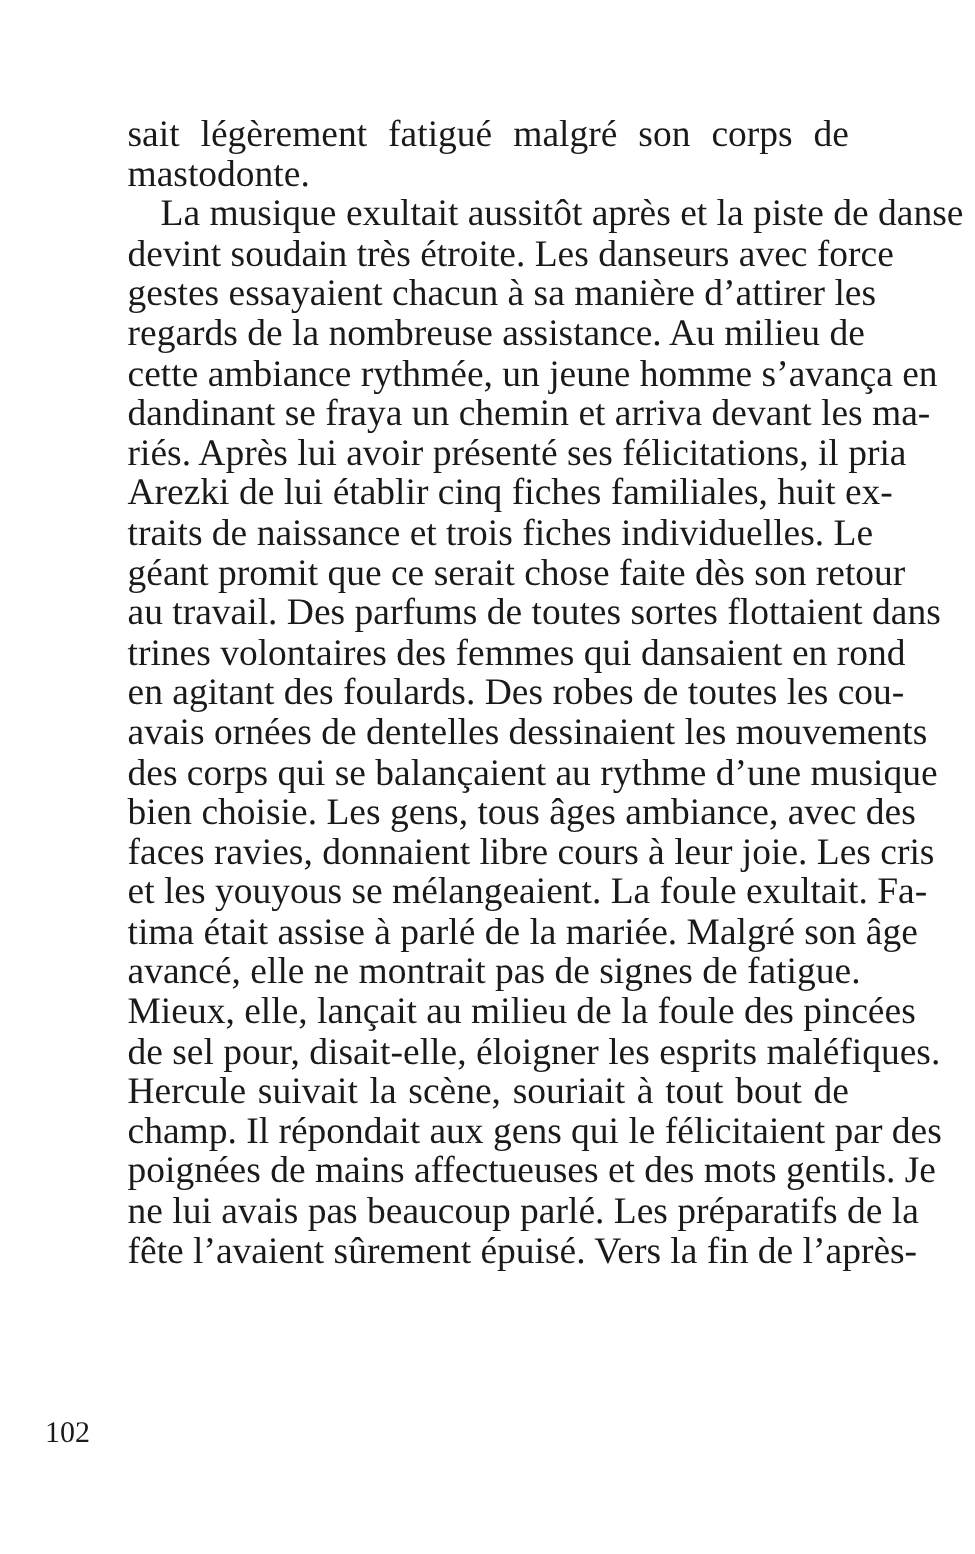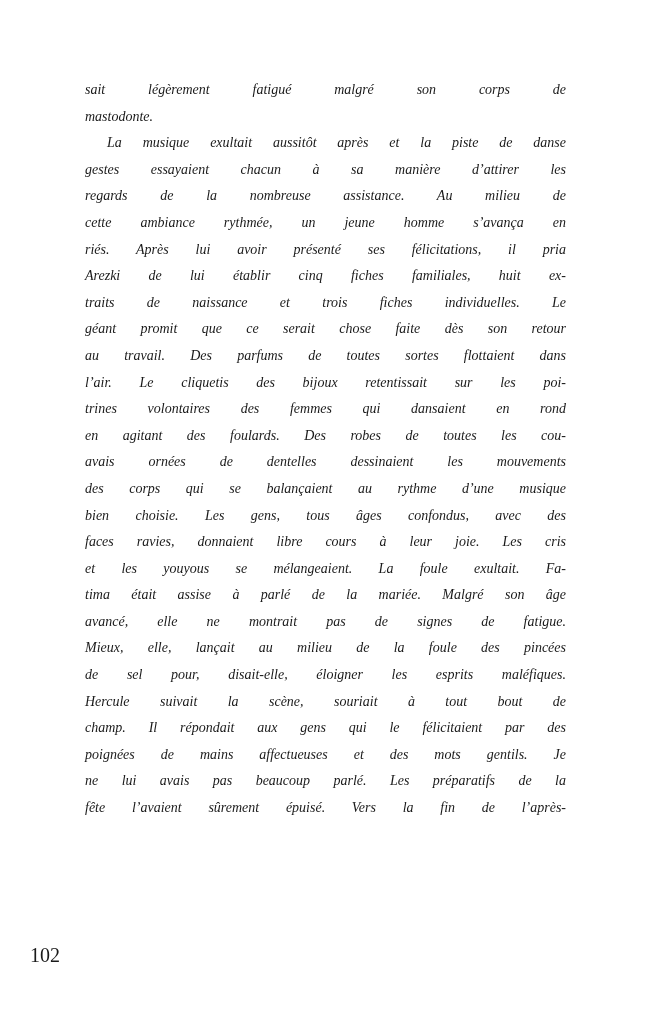--- a/index.html
+++ b/index.html
@@ -18,25 +18,24 @@
     .page-body {
       position: absolute;
       left: 85px;
       top: 77px;
       width: 481px;
     }
     .line {
       display: block;
       height: 26.6px;
       line-height: 26.6px;
-      font-size: 14px;
+      font-size: 25px;
       white-space: nowrap;
       text-align: justify;
       text-align-last: justify;
-      font-style: italic;
     }
     .line.last {
       text-align: center;
       text-align-last: left;
     }
     .line.indent {
       padding-left: 22px;
     }
     .page-number {
       position: absolute;
@@ -49,34 +48,35 @@
       margin-left: 30px;
     }
   </style>
 </head>
 <body>
 
 <div class="page-body">
   <span class="line">sait légèrement fatigué malgré son corps de</span>
   <span class="line last">mastodonte.</span>
   <span class="line indent">La musique exultait aussitôt après et la piste de danse</span>
+  <span class="line">devint soudain très étroite. Les danseurs avec force</span>
   <span class="line">gestes essayaient chacun à sa manière d’attirer les</span>
   <span class="line">regards de la nombreuse assistance. Au milieu de</span>
   <span class="line">cette ambiance rythmée, un jeune homme s’avança en</span>
+  <span class="line">dandinant se fraya un chemin et arriva devant les ma-</span>
   <span class="line">riés. Après lui avoir présenté ses félicitations, il pria</span>
   <span class="line">Arezki de lui établir cinq fiches familiales, huit ex-</span>
   <span class="line">traits de naissance et trois fiches individuelles. Le</span>
   <span class="line">géant promit que ce serait chose faite dès son retour</span>
   <span class="line">au travail. Des parfums de toutes sortes flottaient dans</span>
-  <span class="line">l’air. Le cliquetis des bijoux retentissait sur les poi-</span>
   <span class="line">trines volontaires des femmes qui dansaient en rond</span>
   <span class="line">en agitant des foulards. Des robes de toutes les cou-</span>
   <span class="line">avais ornées de dentelles dessinaient les mouvements</span>
   <span class="line">des corps qui se balançaient au rythme d’une musique</span>
-  <span class="line">bien choisie. Les gens, tous âges confondus, avec des</span>
+  <span class="line">bien choisie. Les gens, tous âges ambiance, avec des</span>
   <span class="line">faces ravies, donnaient libre cours à leur joie. Les cris</span>
   <span class="line">et les youyous se mélangeaient. La foule exultait. Fa-</span>
   <span class="line">tima était assise à parlé de la mariée. Malgré son âge</span>
   <span class="line">avancé, elle ne montrait pas de signes de fatigue.</span>
   <span class="line">Mieux, elle, lançait au milieu de la foule des pincées</span>
   <span class="line">de sel pour, disait-elle, éloigner les esprits maléfiques.</span>
   <span class="line">Hercule suivait la scène, souriait à tout bout de</span>
   <span class="line">champ. Il répondait aux gens qui le félicitaient par des</span>
   <span class="line">poignées de mains affectueuses et des mots gentils. Je</span>
   <span class="line">ne lui avais pas beaucoup parlé. Les préparatifs de la</span>

